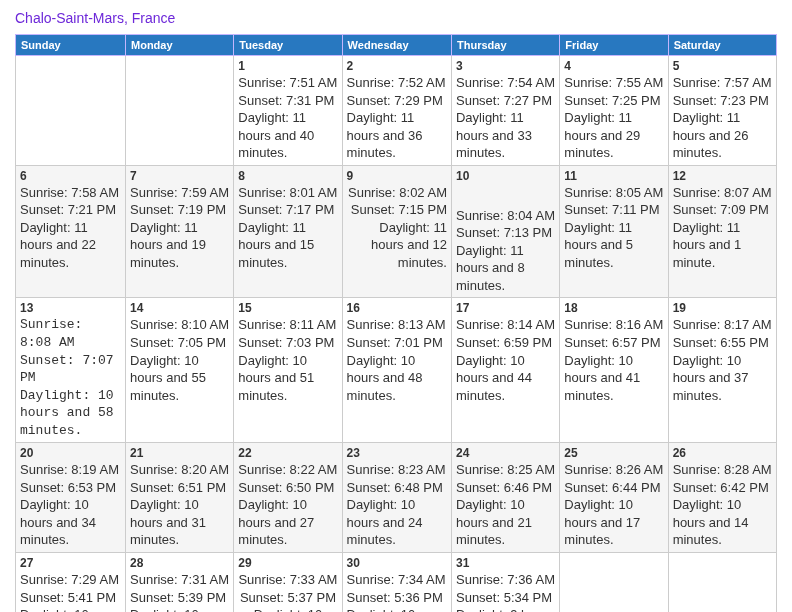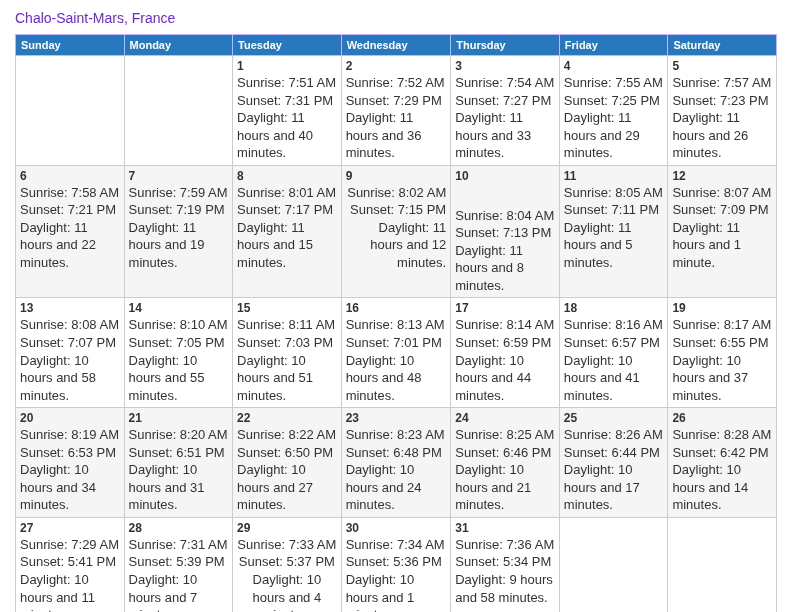--- a/index.html
+++ b/index.html
@@ -180,21 +180,21 @@
           <td>
             <span class="day-num">12</span>
             <div class="day-info" style="white-space: pre-line;">Sunrise: 8:07 AM
 Sunset: 7:09 PM
 Daylight: 11 hours and 1 minute.</div>
           </td>
         </tr>
         <tr>
           <td>
             <span class="day-num">13</span>
-            <div class="day-info" style="white-space: pre-line;">Sunrise: 8:08 AM
+            <div class="day-info" style="white-space: pre-line; font-family: Liberation Mono, monospace;">Sunrise: 8:08 AM
 Sunset: 7:07 PM
 Daylight: 10 hours and 58 minutes.</div>
           </td>
           <td>
             <span class="day-num">14</span>
             <div class="day-info" style="white-space: pre-line;">Sunrise: 8:10 AM
 Sunset: 7:05 PM
 Daylight: 10 hours and 55 minutes.</div>
           </td>
           <td>

